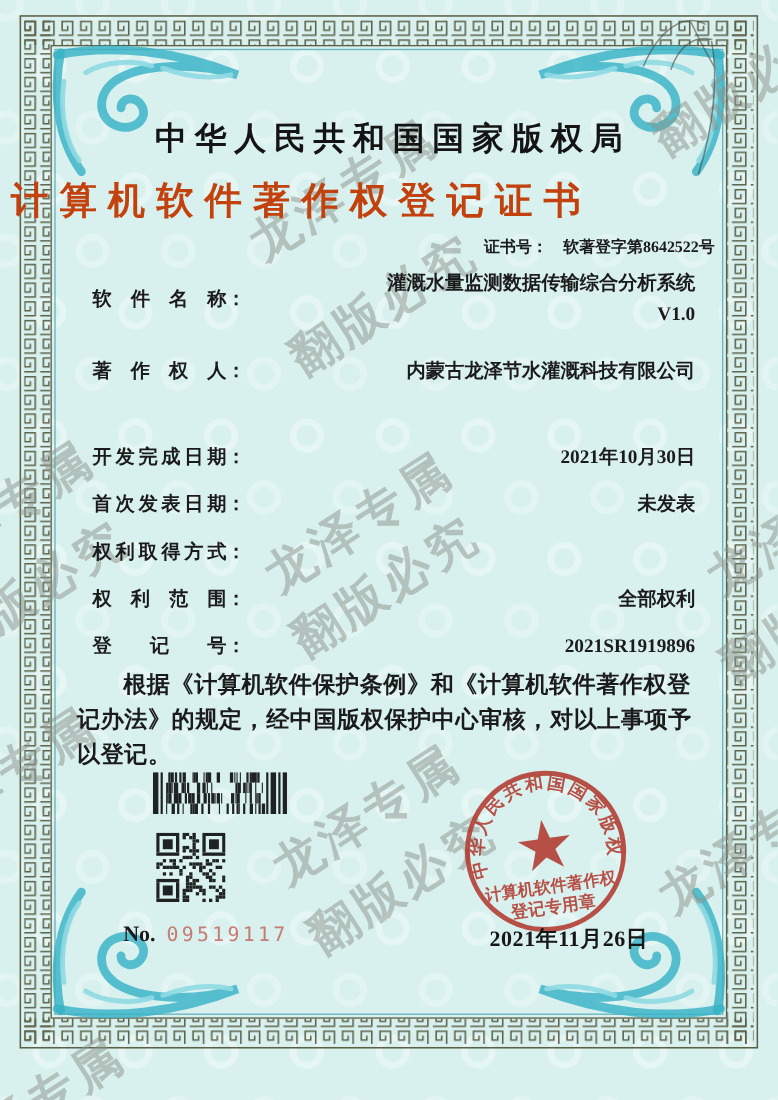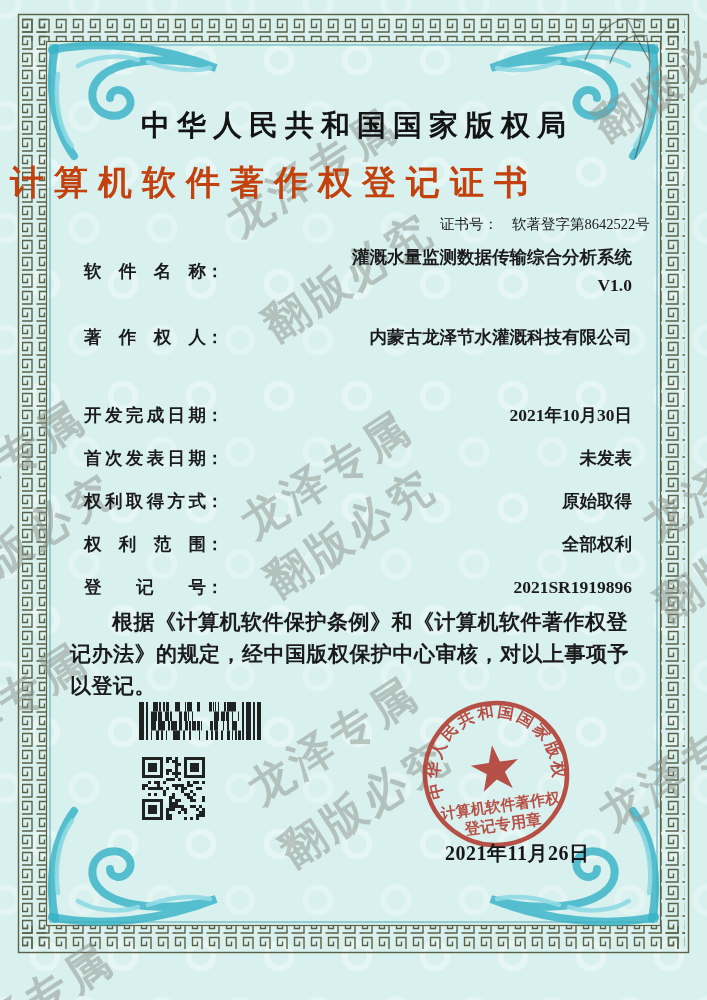--- a/index.html
+++ b/index.html
@@ -16,21 +16,21 @@
   svg.frame{position:absolute;left:0;top:0;z-index:1;}
   
   .wm{position:absolute;z-index:2;font-family:"Liberation Sans","DejaVu Sans",sans-serif;
       font-weight:700;font-size:44px;letter-spacing:4px;color:rgba(140,145,138,.5);
       white-space:nowrap;transform:rotate(-33deg);transform-origin:0 50%;pointer-events:none;}
   .pen{position:absolute;left:555px;top:0;z-index:3;}
   .authority{position:absolute;left:0;top:106px;width:100%;text-align:center;z-index:3;
       font-size:29px;font-weight:700;letter-spacing:7px;text-indent:7px;color:#141414;}
   .cert-title{position:absolute;left:0;top:160px;width:100%;text-align:left;z-index:3;
       font-size:34px;font-weight:700;letter-spacing:10px;text-indent:10px;color:#c2410c;}
-  .cert-no{position:absolute;left:440px;top:215px;z-index:3;font-size:14.5px;font-weight:400;}
+  .cert-no{position:absolute;left:440px;top:215px;z-index:3;font-size:14.5px;font-weight:700;}
   .cert-no .gap{margin-right:14px;}
   .fields{position:absolute;left:84px;top:243px;width:548px;z-index:3;}
   .row{display:flex;margin-bottom:15px;font-size:17.5px;font-weight:700;line-height:28px;}
   .row.r0{margin-bottom:24px;}
   .row.r1{margin-bottom:50px;font-family:Liberation Serif, serif;}
   .lbl{width:150px;flex:none;display:flex;align-items:center;}
   .lt{display:inline-block;width:122px;text-align:justify;text-align-last:justify;}
   .val{flex:1;padding-left:8px;text-align:right;}
   .vline{display:block;}
   .statement{position:absolute;left:70px;top:606px;width:570px;z-index:3;margin:0;
@@ -146,21 +146,20 @@
           <span class="lt">首次发表日期</span>
           <span>：</span>
         </span>
       <span class="val">未发表</span>
     </div>
     <div class="row">
       <span class="lbl">
           <span class="lt">权利取得方式</span>
           <span>：</span>
         </span>
-      <span class="val">原始取得</span>
     </div>
     <div class="row">
       <span class="lbl">
           <span class="lt">权利范围</span>
           <span>：</span>
         </span>
       <span class="val">全部权利</span>
     </div>
     <div class="row">
       <span class="lbl">
@@ -382,20 +381,23 @@
       <rect x="27" y="57" width="3" height="3" fill="#1e2220"></rect>
       <rect x="54" y="57" width="3" height="3" fill="#1e2220"></rect>
       <rect x="57" y="57" width="3" height="3" fill="#1e2220"></rect>
       <rect x="60" y="57" width="3" height="3" fill="#1e2220"></rect>
       <rect x="24" y="60" width="3" height="3" fill="#1e2220"></rect>
       <rect x="27" y="60" width="3" height="3" fill="#1e2220"></rect>
       <rect x="42" y="60" width="3" height="3" fill="#1e2220"></rect>
       <rect x="48" y="60" width="3" height="3" fill="#1e2220"></rect>
       <rect x="54" y="60" width="3" height="3" fill="#1e2220"></rect>
     </svg>
+  <div class="serial">
+    <span class="serial-prefix">No.</span><span class="serial-digits">09519117</span>
+  </div>
 
   <svg class="seal" width="180" height="180" viewBox="0 0 180 180" aria-hidden="true">
     <g transform="rotate(-8 90 90)" opacity="0.88">
       <circle cx="90" cy="90" r="71" fill="none" stroke="#b23a30" stroke-width="4.5"></circle>
       <path id="sealArc" d="M 35.5,106.6 A 57,57 0 1 1 144.5,106.6" fill="none"></path>
       <text font-size="16.5" fill="#b23a30" letter-spacing="2.5" font-weight="700" font-family="Liberation Serif, DejaVu Serif, serif">
         <textPath href="#sealArc" startOffset="1">中华人民共和国国家版权局</textPath>
       </text>
       <polygon fill="#b23a30" points="90,61 95.6,78.2 113.8,78.3 99.1,89 104.7,106.2 90,95.6 75.3,106.2 80.9,89 66.2,78.3 84.4,78.2"></polygon>
       <text x="90" y="127" text-anchor="middle" font-size="15" fill="#b23a30" font-weight="700" font-family="Liberation Serif, DejaVu Serif, serif">计算机软件著作权</text>

